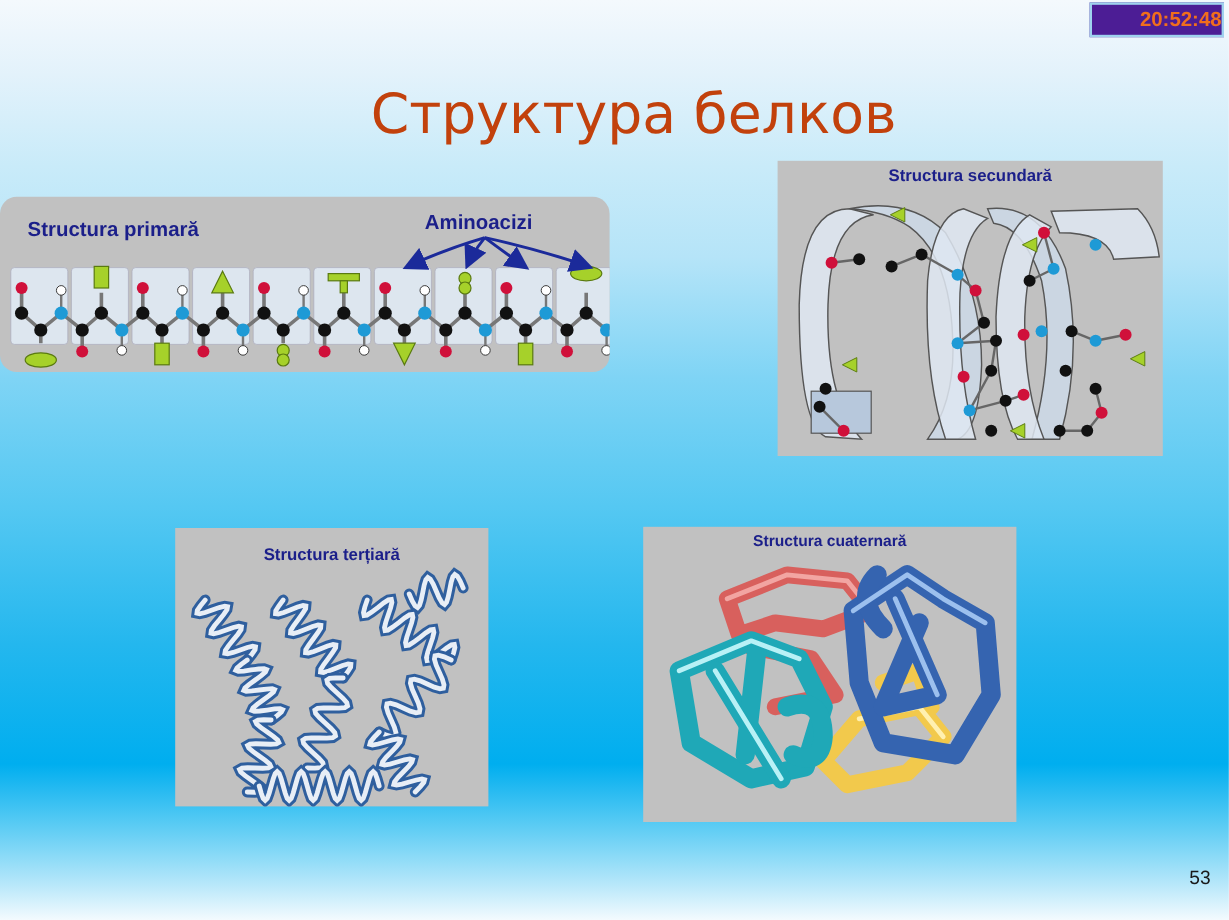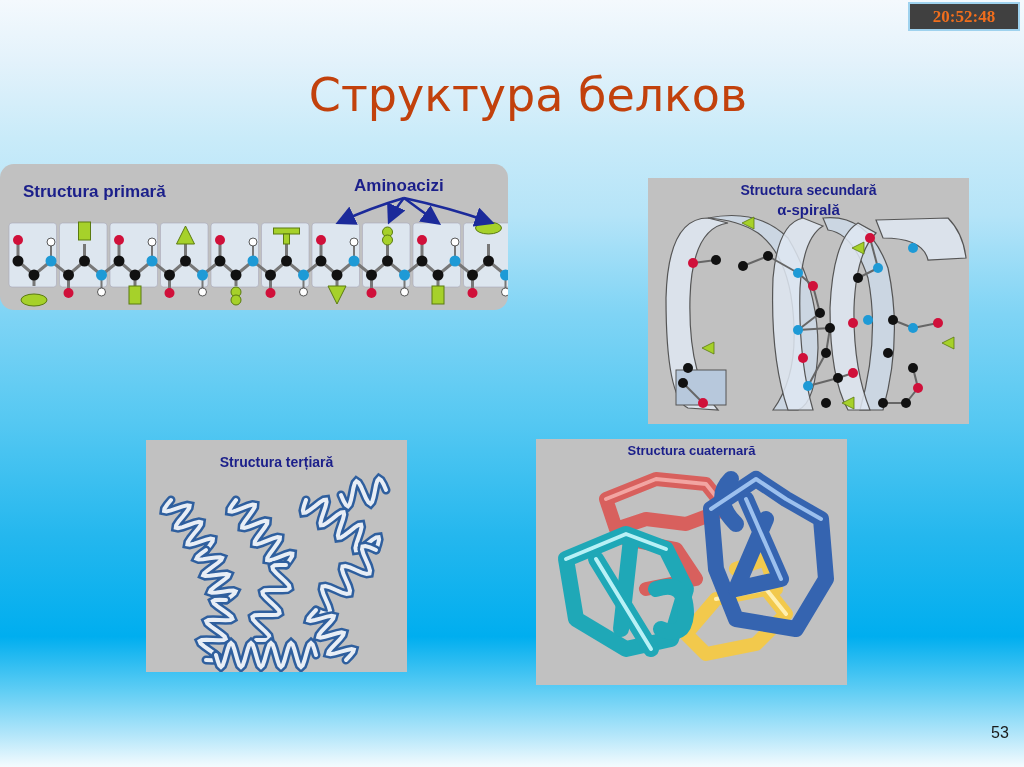--- a/index.html
+++ b/index.html
@@ -6,39 +6,39 @@
   body {
     width: 1024px; height: 767px; position: relative; overflow: hidden;
     font-family: "Liberation Sans", sans-serif;
     background: linear-gradient(to bottom,
       #f4f9fd 0%, #e3f2fb 8%, #c9ebf9 18%, #b5e4f8 28%,
       #7fd4f5 41%, #55c8f2 55%, #24b7ee 70%, #00aeef 83%,
       #5fcdf4 90%, #b6e7fa 96%, #f4fbfe 100%);
   }
   .clock {
     position: absolute; left: 908px; top: 2px; width: 112px; height: 29px;
-    background: #404040; border: 2px solid #9fd2ee; box-sizing: border-box;
-    color: #f06e1d; font-family: Liberation Serif, serif; font-weight: bold;
-    font-size: 17px; line-height: 25px; text-align: center;
+    background: #4c1d95; border: 2px solid #9fd2ee; box-sizing: border-box;
+    color: #f06e1d; font-family: Liberation Sans, sans-serif; font-weight: bold;
+    font-size: 17px; line-height: 25px; text-align: right;
   }
   .slide-title {
     position: absolute; left: 0; top: 52px; width: 1024px; text-align: center;
     font-family: "DejaVu Sans", sans-serif; font-size: 46px; color: #c2410c;
     letter-spacing: 0px; margin: 16px; font-weight: normal;
   }
   .panel {
     position: absolute; background: #c1c1c1; overflow: hidden;
   }
   .panel svg { position: absolute; left: 0; top: 0; }
   .panel-label {
     position: absolute; color: #1b1f8a; font-weight: bold;
     font-family: "Liberation Sans", sans-serif; white-space: nowrap;
   }
   #p-primary { left: 0; top: 164px; width: 508px; height: 146px; border-radius: 14px; }
-  #p-secondary { left: 648px; top: 134px; width: 321px; height: 246px; margin-top: 44px; }
+  #p-secondary { left: 648px; top: 134px; width: 321px; height: 246px; }
   #p-tertiary { left: 146px; top: 440px; width: 261px; height: 232px; }
   #p-quaternary { left: 536px; top: 439px; width: 311px; height: 246px; }
   .page-num {
     position: absolute; left: 944px; top: 724px; font-size: 16px; color: #1a1a1a;
     font-family: "Liberation Sans", sans-serif;
     margin-left: 47px;
   }
 </style>
 </head>
 <body>
@@ -261,21 +261,20 @@
         <circle cx="68" cy="82" r="5" fill="#111111"></circle>
         <circle cx="40" cy="190" r="5" fill="#111111"></circle>
         <path d="M94,45 L106,39 L106,51 Z" fill="#a6d12a" stroke="#5a7a10" stroke-width="0.8"></path>
         <path d="M204,70 L216,64 L216,76 Z" fill="#a6d12a" stroke="#5a7a10" stroke-width="0.8"></path>
         <path d="M54,170 L66,164 L66,176 Z" fill="#a6d12a" stroke="#5a7a10" stroke-width="0.8"></path>
         <path d="M194,225 L206,219 L206,231 Z" fill="#a6d12a" stroke="#5a7a10" stroke-width="0.8"></path>
         <path d="M294,165 L306,159 L306,171 Z" fill="#a6d12a" stroke="#5a7a10" stroke-width="0.8"></path>
       </g>
   </svg>
   <div class="panel-label" style="left:0;width:321px;text-align:center;top:4px;font-size:14px;">Structura secundară</div>
-  <div class="panel-label" style="left:0;width:321px;text-align:center;top:23px;font-size:15px;">α-spirală</div>
 </div>
 
 <div class="panel" id="p-tertiary">
   <svg width="261" height="247">
     <g id="ribbon" fill="none" stroke-linecap="round">
         <path d="M25.0,60.0L21.1,64.8L18.4,68.7L18.1,71.0L20.4,71.5L24.9,70.4L30.8,68.3L36.7,66.3L41.3,65.2L43.6,65.6L43.2,67.9L40.6,71.8L36.7,76.7L32.7,81.5L30.1,85.4L29.8,87.7L32.0,88.2L36.6,87.1L42.5,85.0L48.4,82.9L53.0,81.8L55.2,82.3L54.9,84.6L52.3,88.5L48.3,93.3L44.4,98.2L41.8,102.1L41.4,104.4L43.7,104.8L48.3,103.7L54.2,101.7L60.1,99.6L64.6,98.5L66.9,99.0L66.6,101.3L63.9,105.2L60.0,110.0" stroke="#2f5f9e" stroke-width="9"></path>
         <path d="M25.0,60.0L21.1,64.8L18.4,68.7L18.1,71.0L20.4,71.5L24.9,70.4L30.8,68.3L36.7,66.3L41.3,65.2L43.6,65.6L43.2,67.9L40.6,71.8L36.7,76.7L32.7,81.5L30.1,85.4L29.8,87.7L32.0,88.2L36.6,87.1L42.5,85.0L48.4,82.9L53.0,81.8L55.2,82.3L54.9,84.6L52.3,88.5L48.3,93.3L44.4,98.2L41.8,102.1L41.4,104.4L43.7,104.8L48.3,103.7L54.2,101.7L60.1,99.6L64.6,98.5L66.9,99.0L66.6,101.3L63.9,105.2L60.0,110.0" stroke="#e8eef6" stroke-width="4"></path>
         <path d="M60.0,110.0L55.0,113.6L51.5,116.6L50.5,118.6L52.6,119.4L57.2,119.2L63.3,118.3L69.5,117.5L74.1,117.3L76.1,118.0L75.2,120.0L71.7,123.0L66.7,126.7L61.7,130.3L58.1,133.3L57.2,135.3L59.2,136.1L63.9,135.8L70.0,135.0L76.1,134.2L80.8,133.9L82.8,134.7L81.9,136.7L78.3,139.7L73.3,143.3L68.3,147.0L64.8,150.0L63.9,152.0L65.9,152.7L70.5,152.5L76.7,151.7L82.8,150.8L87.4,150.6L89.5,151.4L88.5,153.4L85.0,156.4L80.0,160.0" stroke="#2f5f9e" stroke-width="9"></path>
         <path d="M60.0,110.0L55.0,113.6L51.5,116.6L50.5,118.6L52.6,119.4L57.2,119.2L63.3,118.3L69.5,117.5L74.1,117.3L76.1,118.0L75.2,120.0L71.7,123.0L66.7,126.7L61.7,130.3L58.1,133.3L57.2,135.3L59.2,136.1L63.9,135.8L70.0,135.0L76.1,134.2L80.8,133.9L82.8,134.7L81.9,136.7L78.3,139.7L73.3,143.3L68.3,147.0L64.8,150.0L63.9,152.0L65.9,152.7L70.5,152.5L76.7,151.7L82.8,150.8L87.4,150.6L89.5,151.4L88.5,153.4L85.0,156.4L80.0,160.0" stroke="#e8eef6" stroke-width="4"></path>
         <path d="M90.0,60.0L86.3,65.0L83.8,69.0L83.6,71.4L85.9,71.8L90.5,70.4L96.3,68.1L102.0,65.8L106.6,64.5L108.9,64.9L108.7,67.2L106.2,71.2L102.5,76.3L98.8,81.3L96.3,85.3L96.1,87.6L98.4,88.0L103.0,86.7L108.8,84.4L114.5,82.1L119.1,80.7L121.4,81.1L121.2,83.5L118.7,87.5L115.0,92.5L111.3,97.5L108.8,101.5L108.6,103.9L110.9,104.3L115.5,102.9L121.3,100.6L127.0,98.3L131.6,97.0L133.9,97.4L133.7,99.7L131.2,103.7L127.5,108.8L123.8,113.8L121.3,117.8L121.1,120.1L123.4,120.5L128.0,119.2L133.8,116.9L139.5,114.6L144.1,113.2L146.4,113.6L146.2,116.0L143.7,120.0L140.0,125.0" stroke="#2f5f9e" stroke-width="9"></path>

